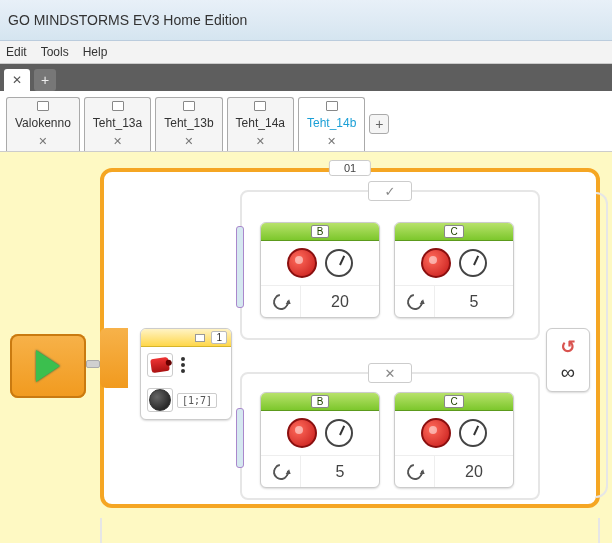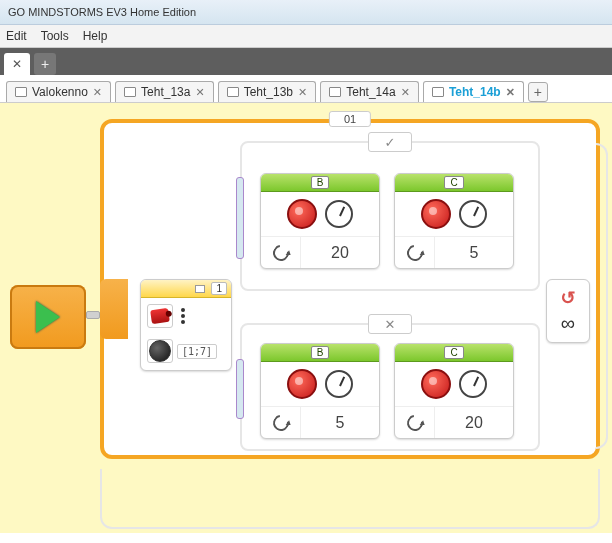--- a/index.html
+++ b/index.html
@@ -7,22 +7,22 @@
     font-family: "Segoe UI", Tahoma, sans-serif;
     font-size: 12px;
     background: #fff;
     width: 612px;
     height: 543px;
     overflow: hidden;
     color: #333;
   }
   .titlebar {
     background: linear-gradient(#e8f0f8, #d5e5f0);
-    padding: 6px 8px;
-    font-size: 11px;
+    padding: 12px 8px;
+    font-size: 14px;
     border-bottom: 1px solid #bcd;
   }
   .menubar {
     background: #f3f3f3;
     padding: 4px 6px;
     border-bottom: 1px solid #ccc;
     display: flex;
     gap: 14px;
   }
   .menubar span { cursor: default; }
@@ -67,25 +67,26 @@
   .ptab {
     border: 1px solid #aaa;
     border-bottom: none;
     padding: 3px 8px;
     border-radius: 3px 3px 0 0;
     background: #f5f5f5;
     display: flex;
     align-items: center;
     gap: 5px;
     font-size: 12px;
+    flex-direction: column;
   }
   .ptab.active {
     background: #fff;
     color: #1a9fd6;
-    font-weight: bold;
+    font-weight: normal;
   }
   .ptab .icon {
     width: 12px;
     height: 10px;
     border: 1px solid #888;
     border-radius: 1px;
     background: #fff;
     position: relative;
   }
   .ptab .close { color: #777; font-size: 11px; }

